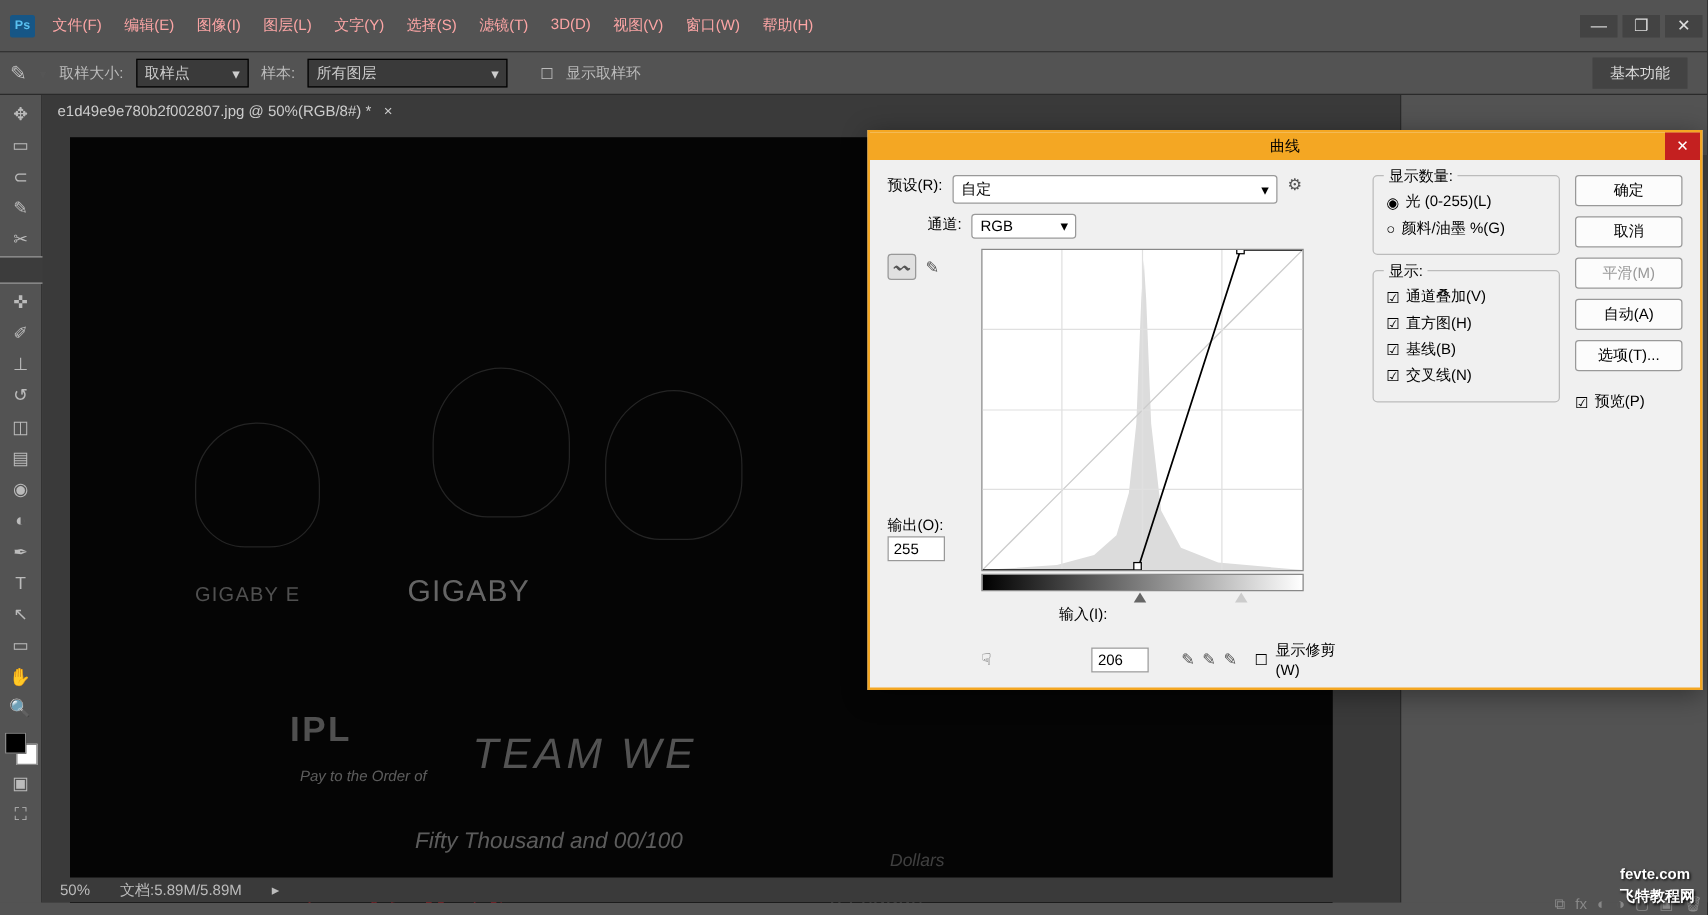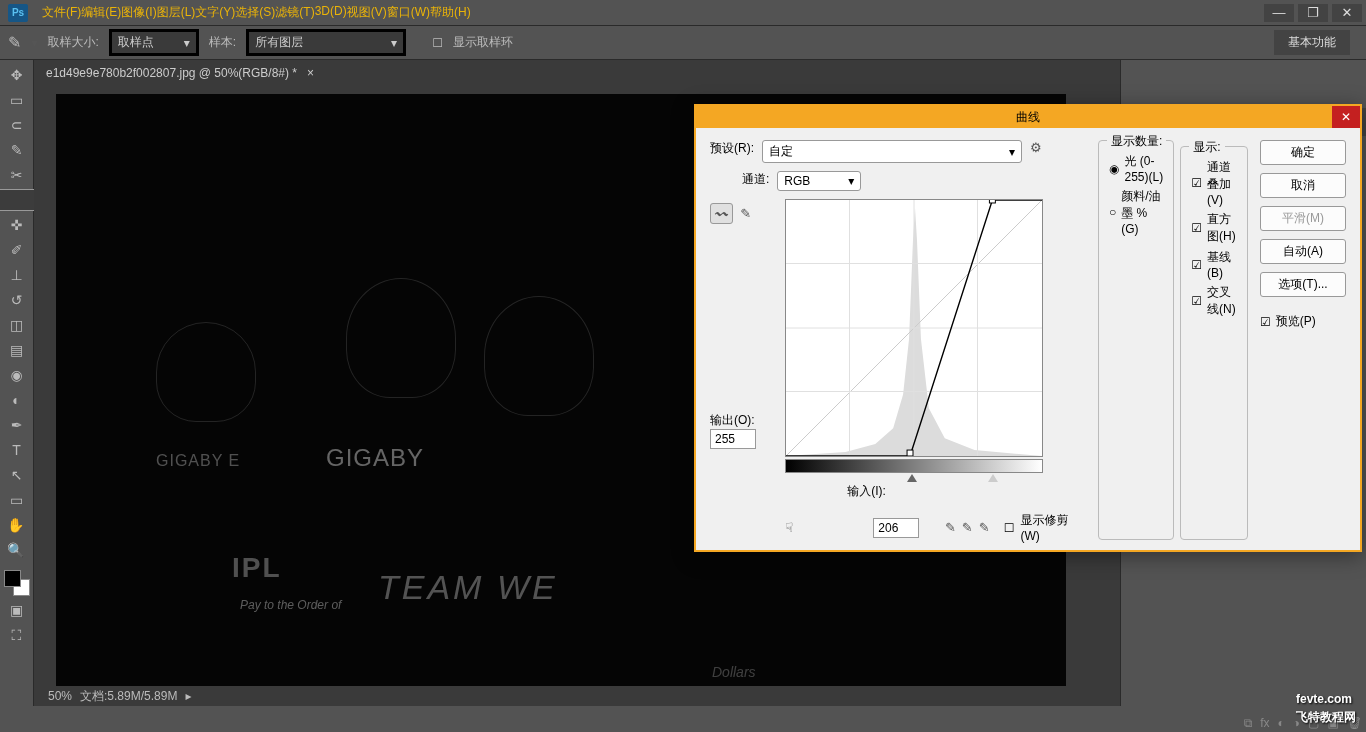--- a/index.html
+++ b/index.html
@@ -1,24 +1,24 @@
 <!DOCTYPE html>
 <html><head>
 <meta charset="utf-8">
 <style>
 *{margin:0;padding:0;box-sizing:border-box;font-family:"Microsoft YaHei",Arial,sans-serif;font-size:12px;user-select:none}
 body{width:1366px;height:732px;background:#535353;overflow:hidden;position:relative}
-.menubar{height:26px;background:#535353;display:flex;align-items:center;padding-left:8px;border-bottom:1px solid #2a2a2a}
+.menubar{height:42px;background:#535353;display:flex;align-items:center;padding-left:8px;border-bottom:1px solid #2a2a2a}
 .ps-logo{width:20px;height:18px;background:#165686;border-radius:2px;color:#5ac1f1;font-size:10px;font-weight:bold;display:flex;align-items:center;justify-content:center;margin-right:14px}
-.menu-items{display:flex;color:#eab308}
+.menu-items{display:flex;gap:18px;color:#fca5a5}
 .win-controls{margin-left:auto;display:flex}
 .win-btn{width:30px;height:18px;background:#434343;color:#ddd;display:flex;align-items:center;justify-content:center;margin-right:4px;font-size:13px}
 .optbar{height:34px;background:#535353;display:flex;align-items:center;padding-left:8px;border-bottom:1px solid #2a2a2a;gap:10px;color:#bbb}
 .optbar .ey{font-size:16px}
-.dd{background:#3a3a3a;border:3px solid #000000;color:#ccc;padding:2px 6px;min-width:90px;display:flex;justify-content:space-between;align-items:center}
+.dd{background:#3a3a3a;border:1px solid #000000;color:#ccc;padding:2px 6px;min-width:90px;display:flex;justify-content:space-between;align-items:center}
 .dd.lg{min-width:160px}
 .essential{margin-left:auto;margin-right:16px;background:#434343;padding:4px 14px;color:#ddd}
 .main{display:flex;height:646px}
 .toolbox{width:34px;background:#535353;border-right:1px solid #2a2a2a;display:flex;flex-direction:column;align-items:center;padding-top:4px;gap:3px}
 .tool{width:26px;height:22px;color:#bbb;display:flex;align-items:center;justify-content:center;font-size:14px;border-radius:2px}
 .tool.sel{background:#3c3c3c}
 .swatch{margin-top:6px;position:relative;width:26px;height:26px}
 .sw-f{width:17px;height:17px;background:#000;border:1px solid #888;position:absolute;top:0;left:0;z-index:2}
 .sw-b{width:17px;height:17px;background:#fff;border:1px solid #888;position:absolute;bottom:0;right:0}
 .canvas-wrap{flex:1;background:#3a3a3a;position:relative;overflow:hidden}
@@ -32,32 +32,32 @@
 .canvas .gb{position:absolute;top:350px;left:270px;color:rgba(220,220,220,0.45);font-size:24px;letter-spacing:1px}
 .canvas .gb2{position:absolute;top:358px;left:100px;color:rgba(220,220,220,0.35);font-size:16px;letter-spacing:1px}
 .canvas .ipl{position:absolute;top:458px;left:176px;color:rgba(220,220,220,0.35);font-size:28px;font-weight:bold;letter-spacing:2px}
 .canvas .tw{position:absolute;top:474px;left:322px;color:rgba(200,200,200,0.4);font-size:34px;font-style:italic;letter-spacing:3px}
 .canvas .pay{position:absolute;top:504px;left:184px;color:rgba(200,200,200,0.45);font-size:12px;font-style:italic}
 .canvas .fifty{position:absolute;top:552px;left:276px;color:rgba(200,200,200,0.45);font-size:18px;font-style:italic}
 .canvas .for{position:absolute;top:598px;left:184px;color:rgba(200,200,200,0.35);font-size:12px;font-style:italic}
 .canvas .lg{position:absolute;top:598px;left:608px;color:rgba(200,200,200,0.45);font-size:18px;font-style:italic}
 .canvas .dol{position:absolute;top:570px;left:656px;color:rgba(200,200,200,0.3);font-size:14px;font-style:italic}
 .anno{position:absolute;top:638px;left:72px;color:#ef2430;font-size:42px;font-weight:bold;font-family:"Microsoft YaHei"}
-.status{position:absolute;bottom:0;left:0;height:20px;background:#3a3a3a;width:100%;display:flex;align-items:center;padding-left:14px;gap:8px;color:#bbb;font-size:11px}
+.status{position:absolute;bottom:0;left:0;height:20px;background:#3a3a3a;width:100%;display:flex;align-items:center;padding-left:14px;gap:24px;color:#bbb;font-size:11px}
 .right-panels{width:246px;background:#535353;border-left:1px solid #2a2a2a}
 .panel-tabrow{height:28px;display:flex;align-items:flex-end;background:#434343;padding-left:28px}
 .ptab{padding:5px 10px;color:#aaa;background:#434343;font-size:11px}
 .ptab.act{background:#535353;color:#ddd}
 .panel-body{height:600px}
 .dialog{position:absolute;top:104px;left:694px;width:668px;height:448px;background:#f0f0f0;border:2px solid #f4a723;box-shadow:0 4px 20px rgba(0,0,0,0.4)}
 .dlg-title{height:22px;background:#f4a723;display:flex;align-items:center;justify-content:center;color:#000;font-size:12px;position:relative}
 .dlg-close{position:absolute;right:0;top:0;width:28px;height:22px;background:#c42020;color:#fff;display:flex;align-items:center;justify-content:center;font-size:12px}
 .dlg-body{padding:12px 14px;display:flex;gap:12px;height:424px}
 .dlg-left{flex:1}
-.dlg-right{width:150px;display:flex;gap:6px}
+.dlg-right{width:150px;display:flex;flex-direction:column;gap:6px}
 .ps-btn{background:#fcfcfc;border:1px solid #999;border-radius:3px;padding:3px 0;text-align:center;font-size:12px;min-width:78px}
 .ps-btn.dis{color:#999}
 .ck{display:flex;align-items:center;gap:5px;font-size:12px;margin-top:8px}
 .row{display:flex;align-items:flex-start;gap:8px;margin-bottom:8px;font-size:12px}
 .sel{border:1px solid #999;background:#fff;padding:2px 6px;min-width:260px;display:flex;justify-content:space-between;align-items:center;border-radius:3px;font-size:12px}
 .sel.sm{min-width:84px}
 .fieldset{border:1px solid #bbb;border-radius:4px;padding:8px 10px;margin-top:6px;position:relative}
 .legend{position:absolute;top:-8px;left:8px;background:#f0f0f0;padding:0 4px;font-size:12px}
 .rad{display:flex;align-items:center;gap:5px;font-size:12px;margin:4px 0}
 .grid-btn{width:18px;height:18px;border:1px solid #888;display:inline-block;margin-right:4px}
@@ -157,20 +157,21 @@
       <div class="canvas-img">
         <div class="p1"></div>
           <div class="p2"></div>
           <div class="p3"></div>
         <div class="gb">GIGABY</div>
         <div class="gb2">GIGABY   E</div>
         <div class="ipl">IPL</div>
         <div class="tw">TEAM WE</div>
         <div class="pay">Pay to the
 Order of</div>
+        <div class="fifty">Fifty Thousand and 00/100</div>
         <div class="for">For   IPL5 1st Place: League of Legends</div>
         <div class="lg">o League</div>
         <div class="dol">Dollars</div>
 
       </div>
     </div>
     <div class="anno">Ctrl+M调整曲线</div>
     <div class="status">
       <span>50%</span>
       <span>文档:5.89M/5.89M</span>

